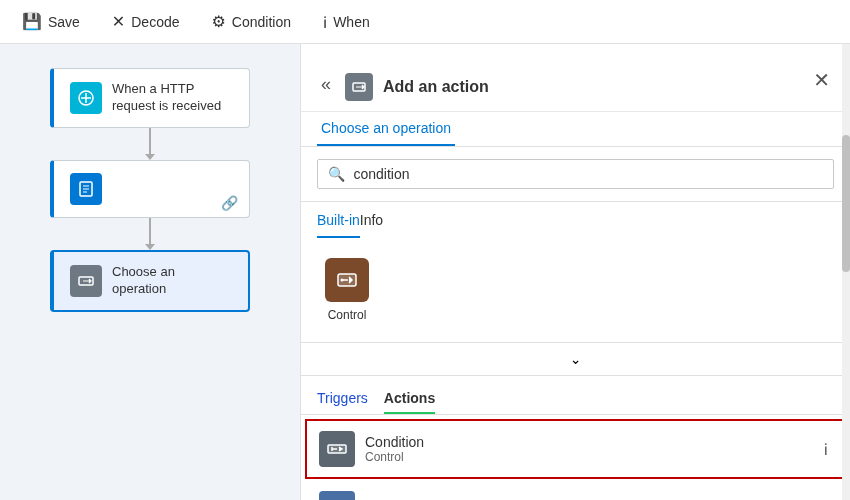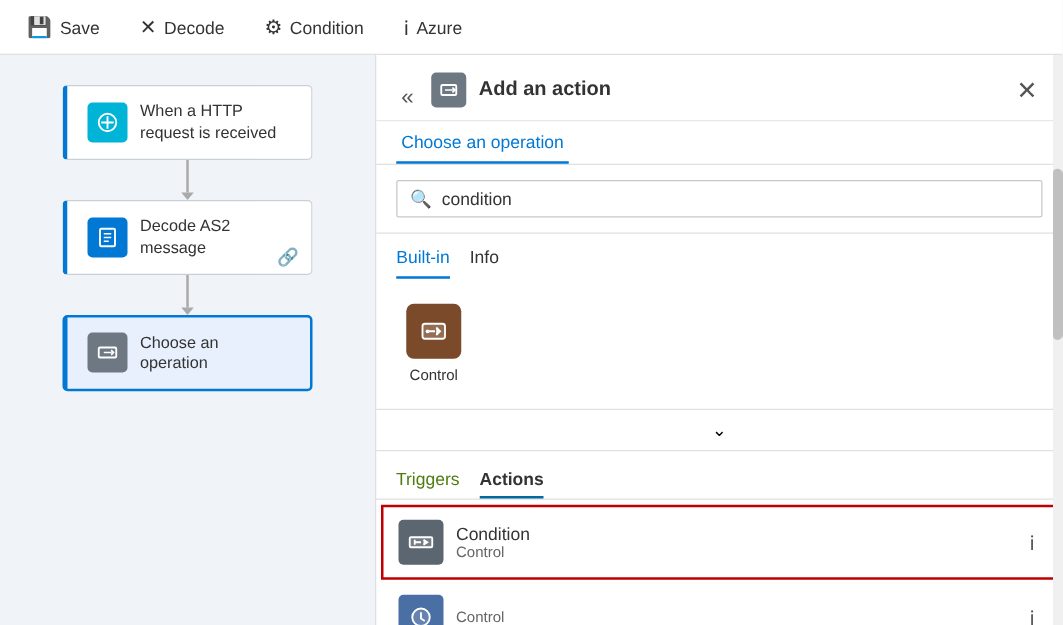--- a/index.html
+++ b/index.html
@@ -154,20 +154,21 @@
     }
     .panel-title-section {
       display: flex;
       flex-direction: column;
       padding-bottom: 10px;
     }
     .panel-title-row {
       display: flex;
       align-items: center;
       gap: 10px;
+      margin-top: 15px;
     }
     .panel-action-icon {
       width: 28px;
       height: 28px;
       background: #6e7882;
       border-radius: 4px;
       display: flex;
       align-items: center;
       justify-content: center;
       color: #fff;
@@ -227,21 +228,20 @@
       font-size: 14px;
       flex: 1;
       color: #333;
     }
     .search-icon-span { color: #555; font-size: 14px; }
 
     
     .category-tabs {
       display: flex;
       padding: 10px 16px 0 16px;
-      gap: 16px;
     }
     .category-tab {
       font-size: 14px;
       color: #333;
       cursor: pointer;
       padding-bottom: 8px;
       border-bottom: 2px solid transparent;
     }
     .category-tab.active {
       color: #0078d4;
@@ -297,29 +297,29 @@
     }
     .action-tabs {
       display: flex;
       padding: 0 16px;
       gap: 16px;
       border-bottom: 1px solid #e0e0e0;
       margin-bottom: 4px;
     }
     .action-tab {
       font-size: 14px;
-      color: #4d7c0f;
+      color: #1d4ed8;
       cursor: pointer;
       padding: 6px 0;
       border-bottom: 2px solid transparent;
     }
     .action-tab.active {
       font-weight: 600;
       color: #333;
-      border-bottom: 2px solid #0369a1;
+      border-bottom: 2px solid #22c55e;
     }
 
     .action-list {
       padding: 0 4px;
     }
     .action-item {
       display: flex;
       align-items: center;
       padding: 10px 12px;
       cursor: pointer;
@@ -385,21 +385,21 @@
   <button class="toolbar-btn">
     <span class="icon">✕</span>
     <span>Decode</span>
   </button>
   <button class="toolbar-btn">
     <span class="icon">⚙</span>
     <span>Condition</span>
   </button>
   <button class="toolbar-btn">
     <span class="icon">ℹ</span>
-    <span>Azure</span>
+    <span>When</span>
   </button>
 </div>
 
 <div class="main">
 
   <div class="canvas">
 
     <div class="flow-node http-node">
       <div class="node-icon teal-bg">
         <svg width="18" height="18" viewBox="0 0 18 18" fill="white">
@@ -415,21 +415,20 @@
       <div class="connector-arrow"></div>
     </div>
 
     <div class="flow-node decode-node" style="position:relative">
       <div class="node-icon blue-bg">
         <svg width="18" height="18" viewBox="0 0 18 18" fill="white">
           <rect x="3" y="2" width="12" height="14" rx="1" stroke="white" stroke-width="1.5" fill="none"></rect>
           <path d="M6 6h6M6 9h6M6 12h4" stroke="white" stroke-width="1.2"></path>
         </svg>
       </div>
-      <div class="node-label">Decode AS2 message</div>
       <span class="link-icon">🔗</span>
     </div>
 
     <div class="connector">
       <div class="connector-line"></div>
       <div class="connector-arrow"></div>
     </div>
 
     <div class="flow-node choose-node">
       <div class="node-icon gray-bg">

